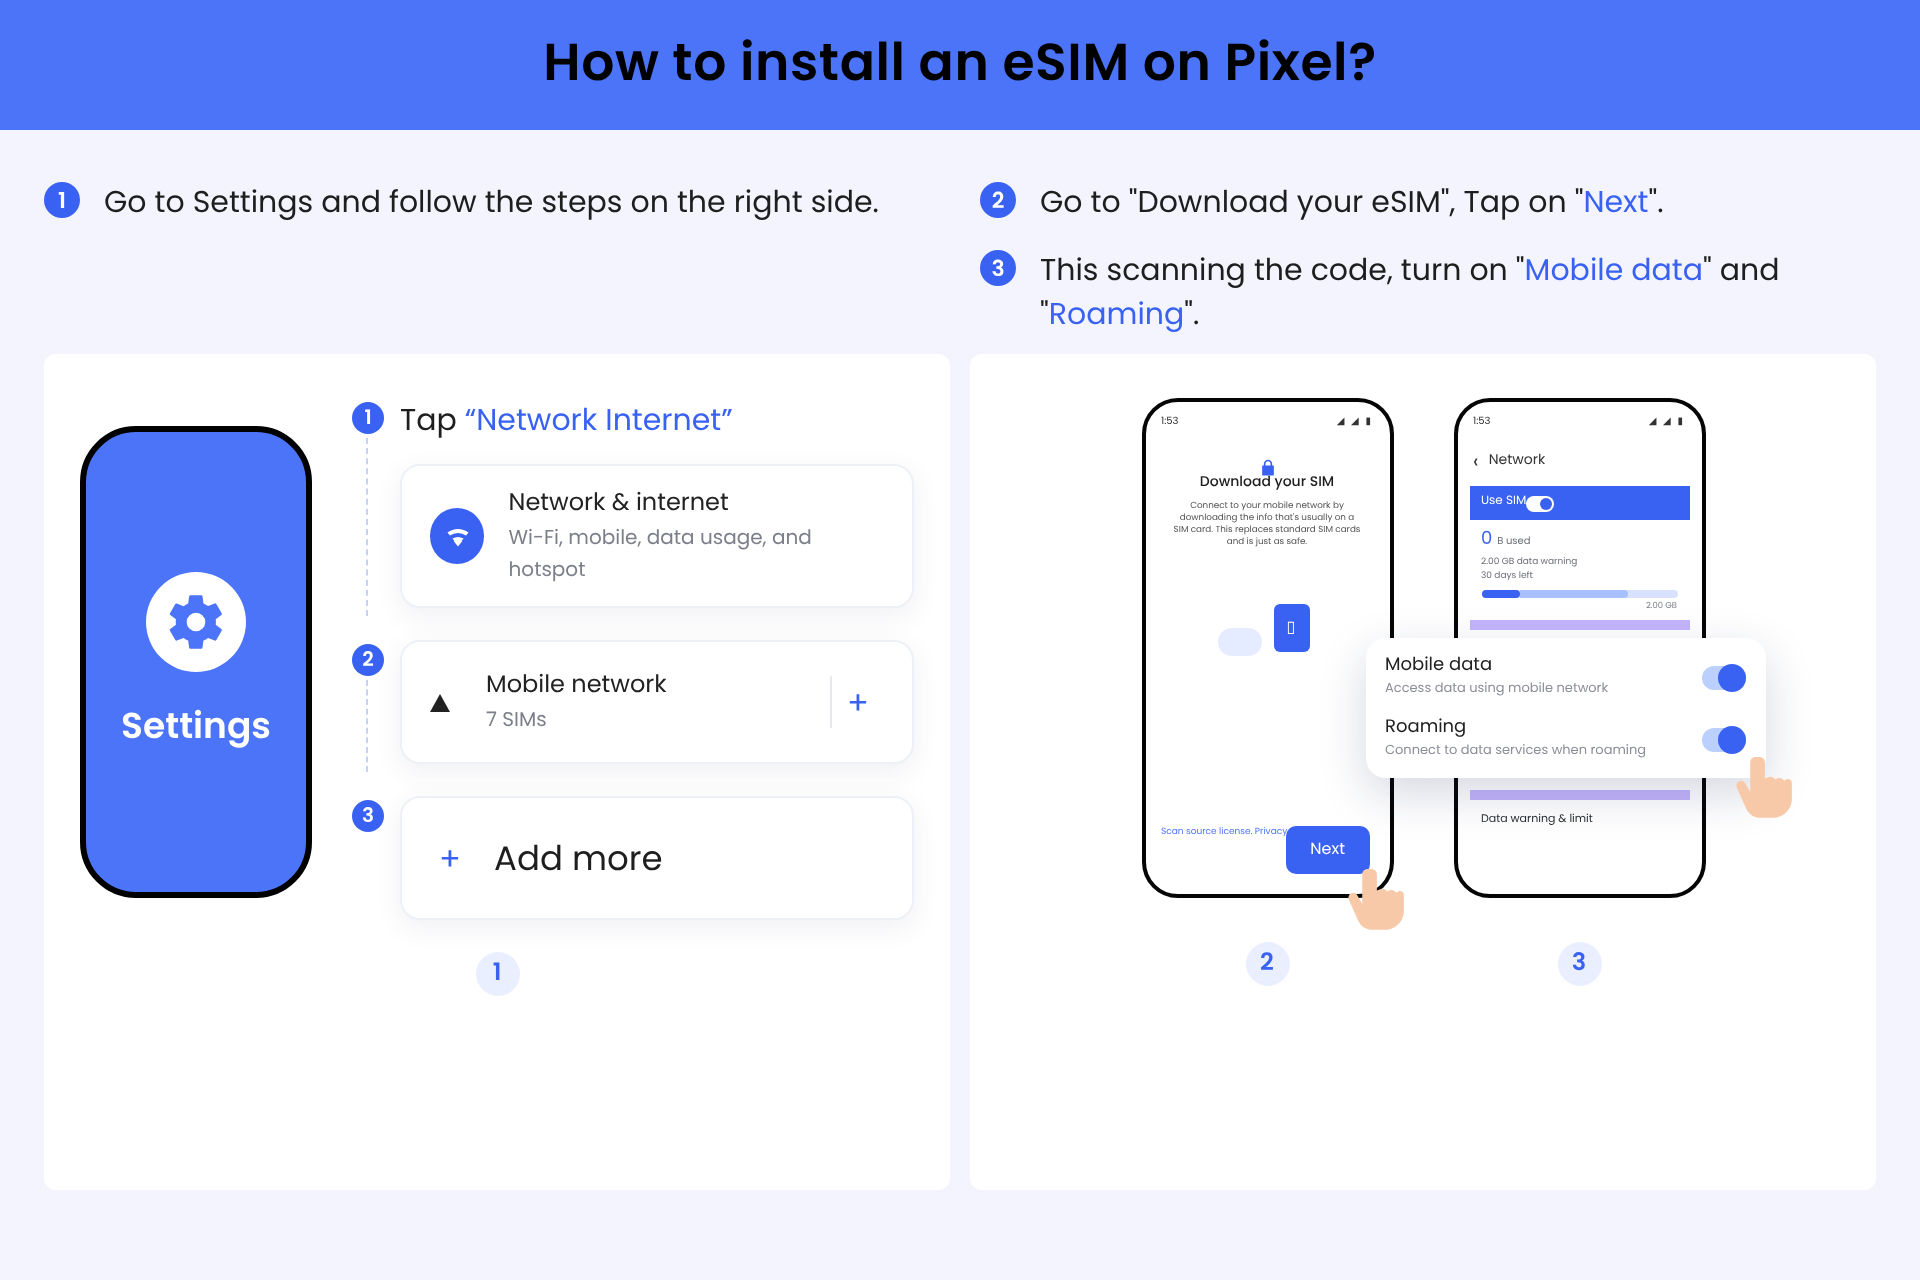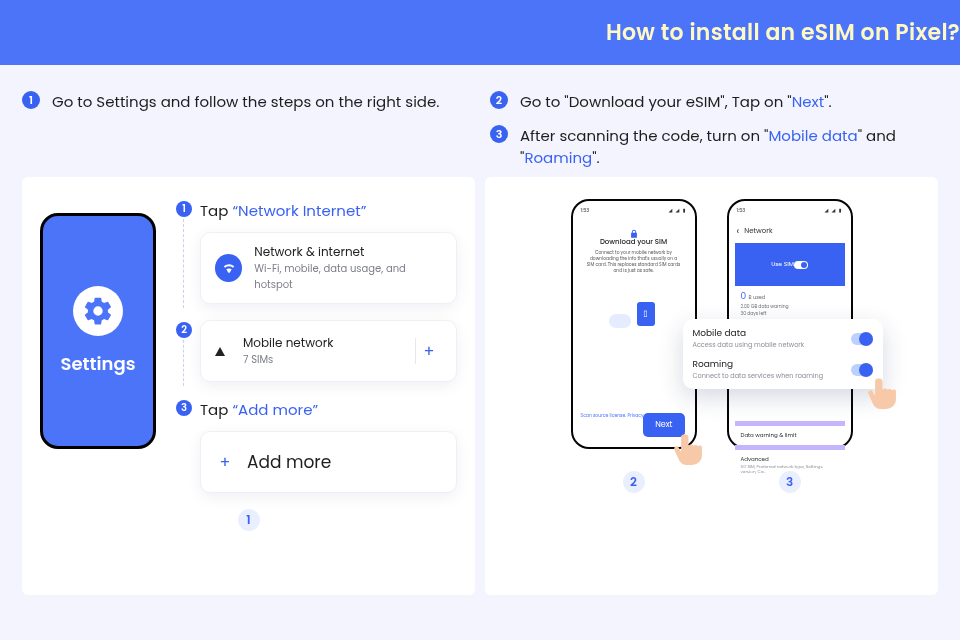--- a/index.html
+++ b/index.html
@@ -1,28 +1,28 @@
 <!DOCTYPE html>
 <html><head>
 <meta charset="utf-8">
 <style>
   html,body{margin:0;padding:0;font-family:"Poppins","Segoe UI",Arial,sans-serif;color:#1e1e1e;background:#f3f4fe;}
   .page{width:960px;height:640px;overflow:hidden;position:relative;}
-  .header{height:65px;background:#4c74f9;display:flex;align-items:center;justify-content:flex-end;color:#fef9c3;font-weight:600;font-size:22px;letter-spacing:.3px;}
+  .header{height:65px;background:#4c74f9;display:flex;align-items:center;justify-content:center;color:#000000;font-weight:600;font-size:26px;letter-spacing:.3px;}
   .top{display:flex;padding:26px 22px 8px 22px;gap:20px;}
   .topleft,.topright{flex:1;}
   .bullets{display:flex;flex-direction:column;gap:12px;}
   .bullet{display:flex;align-items:flex-start;gap:12px;}
   .num{flex:0 0 18px;width:18px;height:18px;border-radius:50%;background:#3a62f2;color:#fff;font-size:11px;font-weight:600;display:flex;align-items:center;justify-content:center;}
   .btxt{font-size:15px;line-height:22px;}
   .link{color:#3a62f2;}
   .panels{display:flex;padding:0 22px 0 22px;gap:10px;}
   .panel{flex:1;background:#fff;border-radius:6px;padding:22px 18px 20px 18px;box-shadow:0 0 0 rgba(0,0,0,0);position:relative;min-height:376px;}
   .panelL{display:flex;gap:20px;}
-  .phoneframe{width:110px;height:230px;border:3px solid #000;border-radius:18px;background:#4c74f9;display:flex;flex-direction:column;align-items:center;justify-content:center;gap:14px;margin-top:14px;}
+  .phoneframe{width:110px;height:230px;border:3px solid #000;border-radius:28px;background:#4c74f9;display:flex;flex-direction:column;align-items:center;justify-content:center;gap:14px;margin-top:14px;}
   .gear{width:50px;height:50px;border-radius:50%;background:#fff;display:flex;align-items:center;justify-content:center;}
   .gear svg{width:32px;height:32px;}
   .phoneframe .lbl{color:#fff;font-weight:600;font-size:18px;}
   .steps{flex:1;display:flex;flex-direction:column;gap:0;position:relative;}
   .step{position:relative;padding-left:24px;margin-bottom:16px;}
   .step .snum{position:absolute;left:0;top:2px;width:16px;height:16px;border-radius:50%;background:#3a62f2;color:#fff;font-size:10px;font-weight:600;display:flex;align-items:center;justify-content:center;}
   .sline{position:absolute;left:7px;top:20px;bottom:-4px;border-left:1px dashed #c7d0f5;}
   .steptitle{font-size:15px;margin-bottom:10px;}
   .card{background:#fff;border:1px solid #eef0f7;border-radius:10px;box-shadow:0 4px 14px rgba(60,70,120,.08);padding:10px 14px;display:flex;align-items:center;gap:12px;min-height:40px;}
   .iconcircle{width:28px;height:28px;border-radius:50%;background:#3a62f2;display:flex;align-items:center;justify-content:center;color:#fff;font-size:14px;}
@@ -47,21 +47,21 @@
   .dlhdr .ds{font-size:4.4px;color:#555;text-align:center;line-height:6px;margin-top:3px;padding:0 8px;}
   .simimg{margin:32px auto 0;width:50px;height:22px;position:relative;}
   .cloud{position:absolute;left:0;bottom:0;width:22px;height:14px;background:#e6ecff;border-radius:8px;}
   .simcard{position:absolute;right:4px;top:-4px;width:18px;height:24px;background:#3a62f2;border-radius:3px;display:flex;align-items:center;justify-content:center;color:#fff;font-size:8px;}
   .phone2 .bluefoot{position:absolute;left:8px;bottom:28px;font-size:4.5px;color:#4c74f9;}
   .nextbtn{position:absolute;right:10px;bottom:10px;background:#3a62f2;color:#fff;font-size:8px;padding:6px 12px;border-radius:5px;}
   .hand{position:absolute;width:36px;height:38px;pointer-events:none;}
   .hand svg{width:100%;height:100%;}
   .p3title{display:flex;align-items:center;gap:5px;font-size:7px;color:#333;padding:2px 2px 4px;}
   .p3title .arw{font-size:10px;color:#333;}
-  .onrow{background:#3a62f2;color:#fff;font-size:6px;padding:17px 6px;display:flex;justify-content:center;align-items:center;}
+  .onrow{background:#3a62f2;color:#fff;font-size:6px;padding:4px 6px;display:flex;justify-content:flex-start;align-items:center;}
   .toggle{width:14px;height:8px;border-radius:5px;background:#fff;position:relative;}
   .toggle:after{content:"";position:absolute;right:1px;top:1px;width:6px;height:6px;border-radius:50%;background:#3a62f2;}
   .bignum{font-size:9px;color:#3a62f2;padding:4px 6px 0;}
   .micro{font-size:4.5px;color:#6c6f77;padding:0 6px 4px;}
   .bar{height:4px;margin:0 6px 0;background:#d8e2ff;border-radius:3px;position:relative;}
   .bar:before{content:"";position:absolute;left:0;top:0;bottom:0;width:20%;background:#3a62f2;border-radius:3px;}
   .bar:after{content:"";position:absolute;left:20%;top:0;bottom:0;width:55%;background:#a8c0ff;border-radius:0 3px 3px 0;}
   .barlabels{display:flex;justify-content:space-between;font-size:4.2px;color:#7a7d86;padding:2px 6px 4px;}
   .listrow{font-size:5.5px;color:#2c2e33;padding:5px 6px;border-top:5px solid #c4b5fd;}
   .listrow .sub{font-size:4.2px;color:#8b8e97;}
@@ -98,21 +98,21 @@
       <div class="bullets">
         <div class="bullet">
           <div class="num">2</div>
           <div class="btxt">
             <span>Go to "Download your eSIM", Tap on "</span><span class="link">Next</span><span>".</span>
           </div>
         </div>
         <div class="bullet">
           <div class="num">3</div>
           <div class="btxt">
-            <span>After scanning the code, turn on "</span><span class="link">Mobile data</span><span>" and "</span><span class="link">Roaming</span><span>".</span>
+            <span>This scanning the code, turn on "</span><span class="link">Mobile data</span><span>" and "</span><span class="link">Roaming</span><span>".</span>
           </div>
         </div>
       </div>
     </div>
   </div>
 
   <div class="panels">
 
     <div class="panel">
       <div class="panelL">
@@ -156,23 +156,20 @@
                   <span class="t1">Mobile network</span>
                   <span class="t2">7 SIMs</span>
                 </div>
               </div>
               <div class="plusbox">+</div>
             </div>
           </div>
 
           <div class="step" style="margin-bottom:0">
             <div class="snum">3</div>
-            <div class="steptitle">
-              <span>Tap </span><span class="link">“Add more”</span>
-            </div>
             <div class="card card3">
               <div class="plusicon">+</div>
               <span class="t1" style="font-size:17px;">Add more</span>
             </div>
           </div>
         </div>
       </div>
       <div class="badgerow">
           <div class="badge">1</div>
         </div>
@@ -238,24 +235,20 @@
                 <span></span>
                 <span>2.00 GB</span>
               </div>
             <div class="listrow">
               <div>Calls preference</div>
                 <div class="sub">China Unicom</div>
             </div>
             <div class="spacer"></div>
             <div class="listrow">
               <div>Data warning &amp; limit</div>
-            </div>
-            <div class="listrow">
-              <div>Advanced</div>
-                <div class="sub">5G SIM, Preferred network type, Settings version, Ca...</div>
             </div>
 
             <div class="floatcard">
               <div class="frow">
                 <div>
                   <div class="ft1">Mobile data</div>
                   <div class="ft2">Access data using mobile network</div>
                 </div>
                 <div class="toggle2"></div>
               </div>

